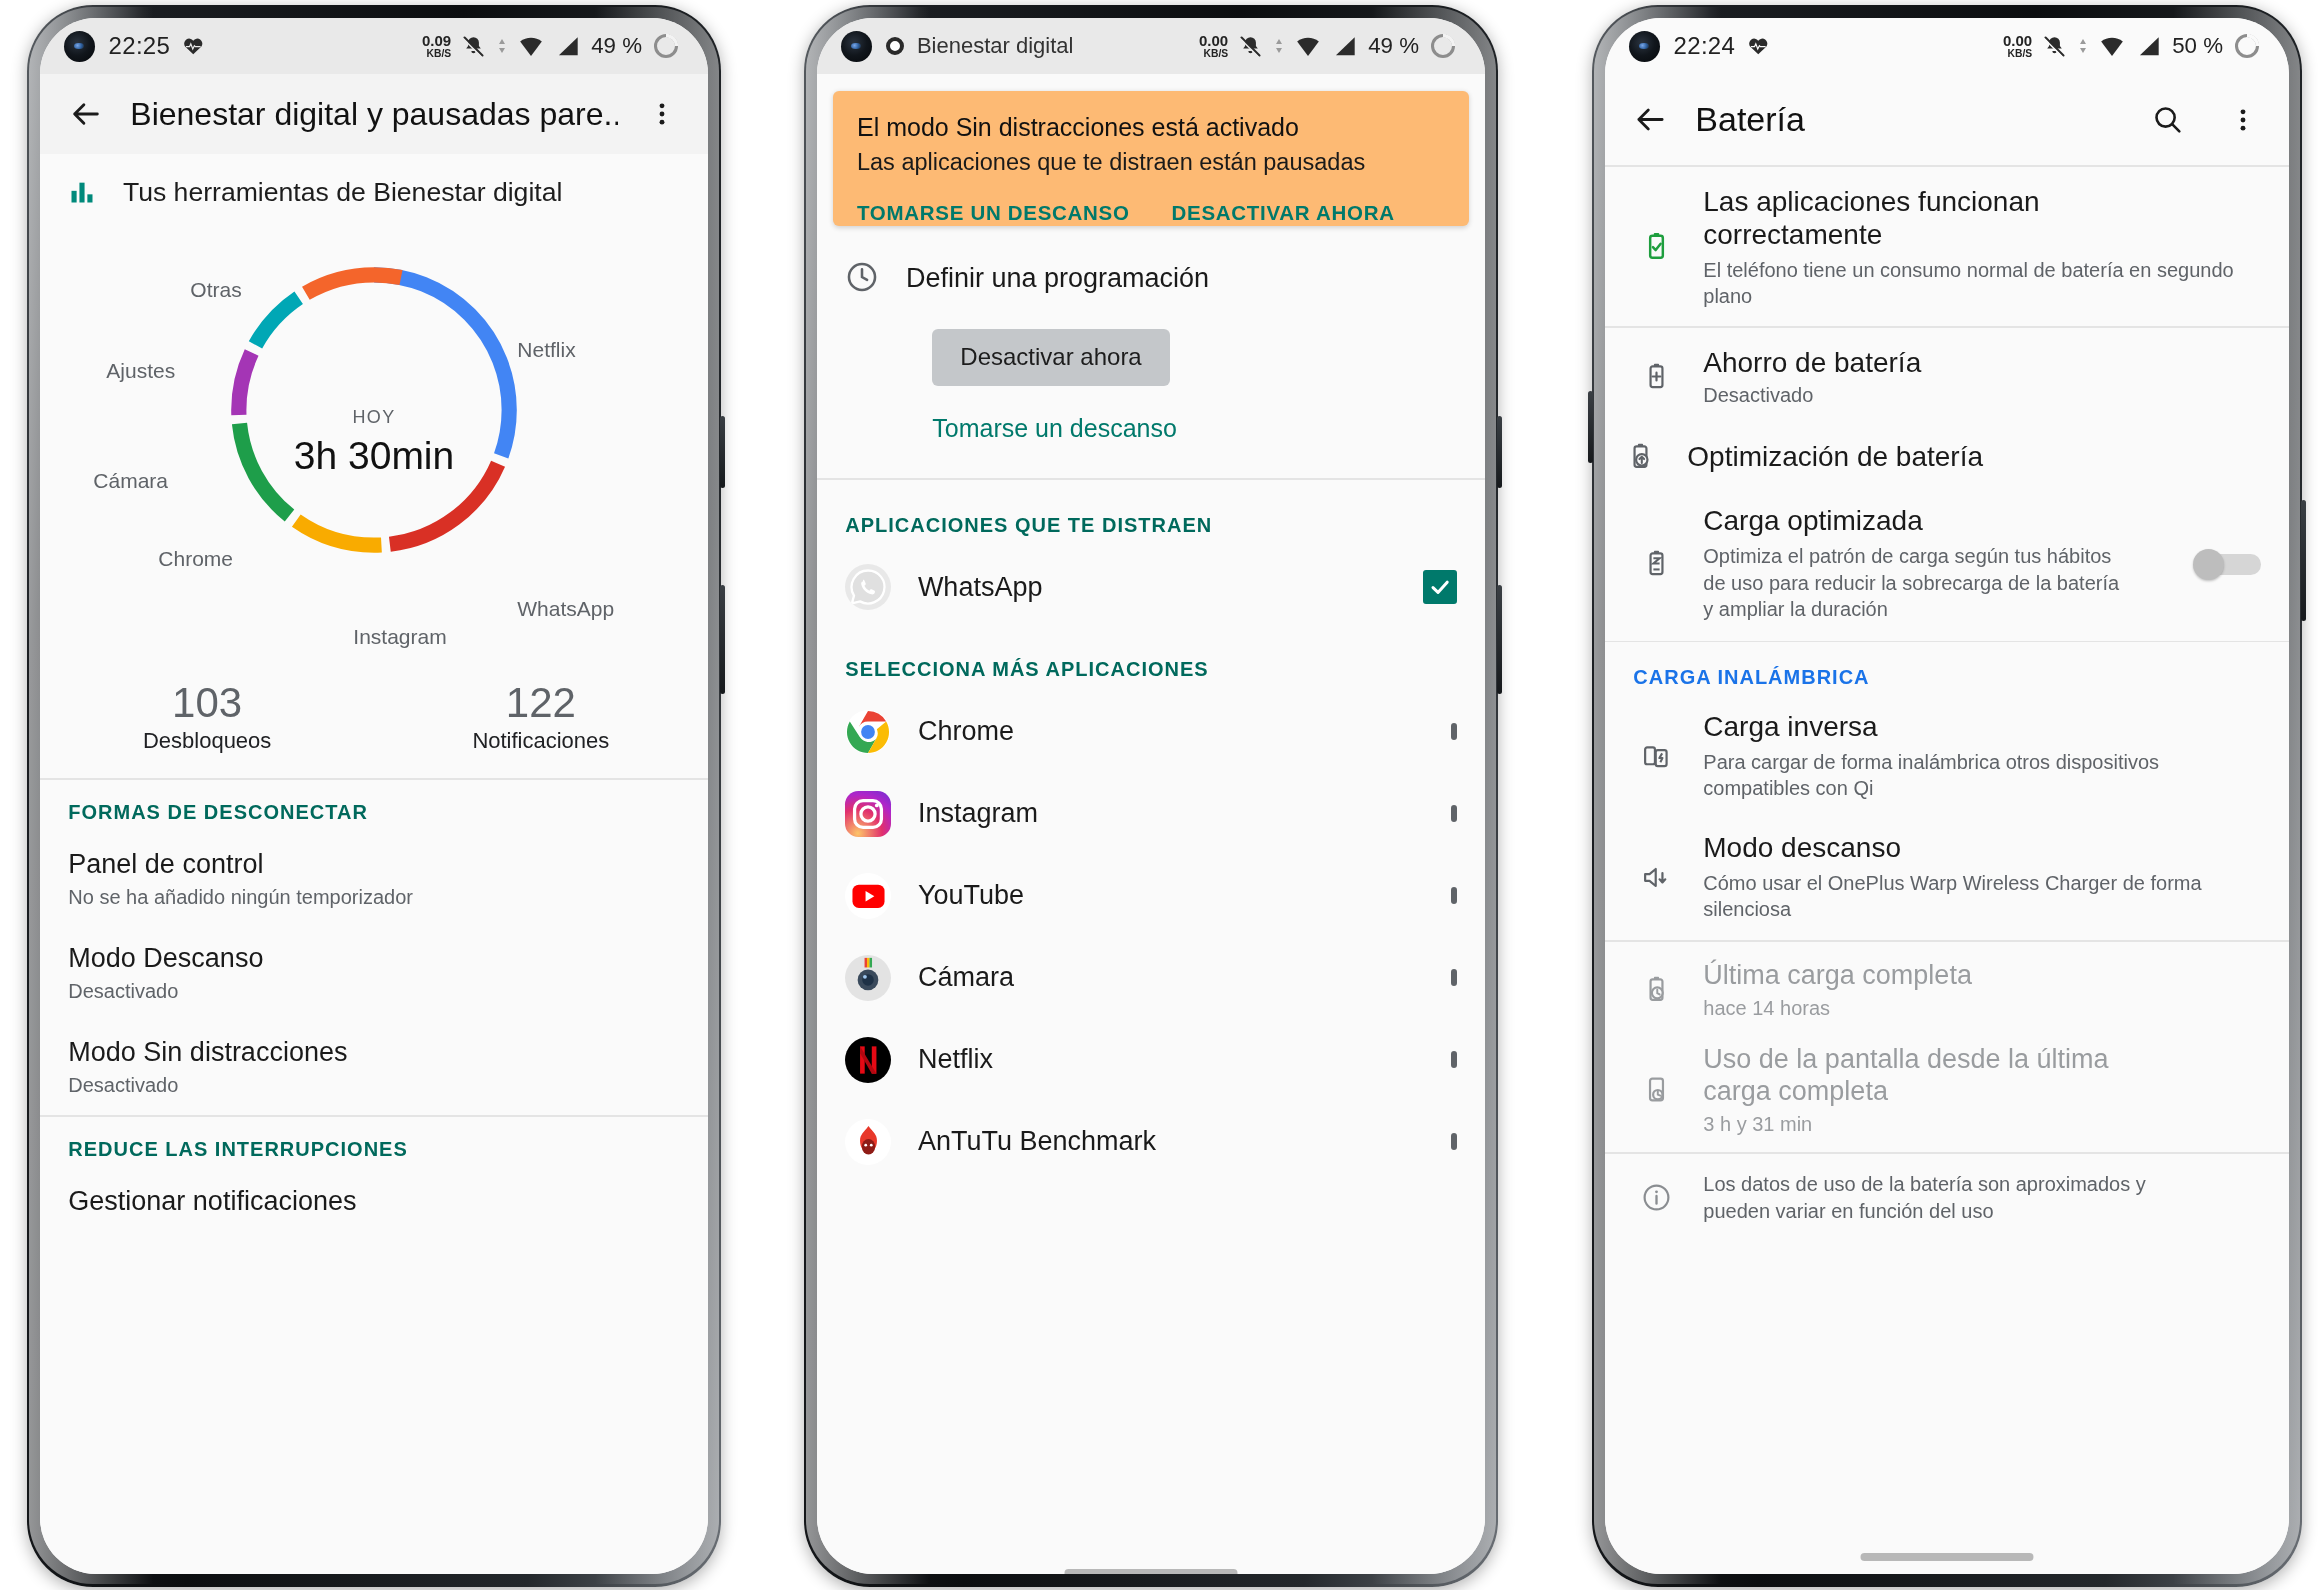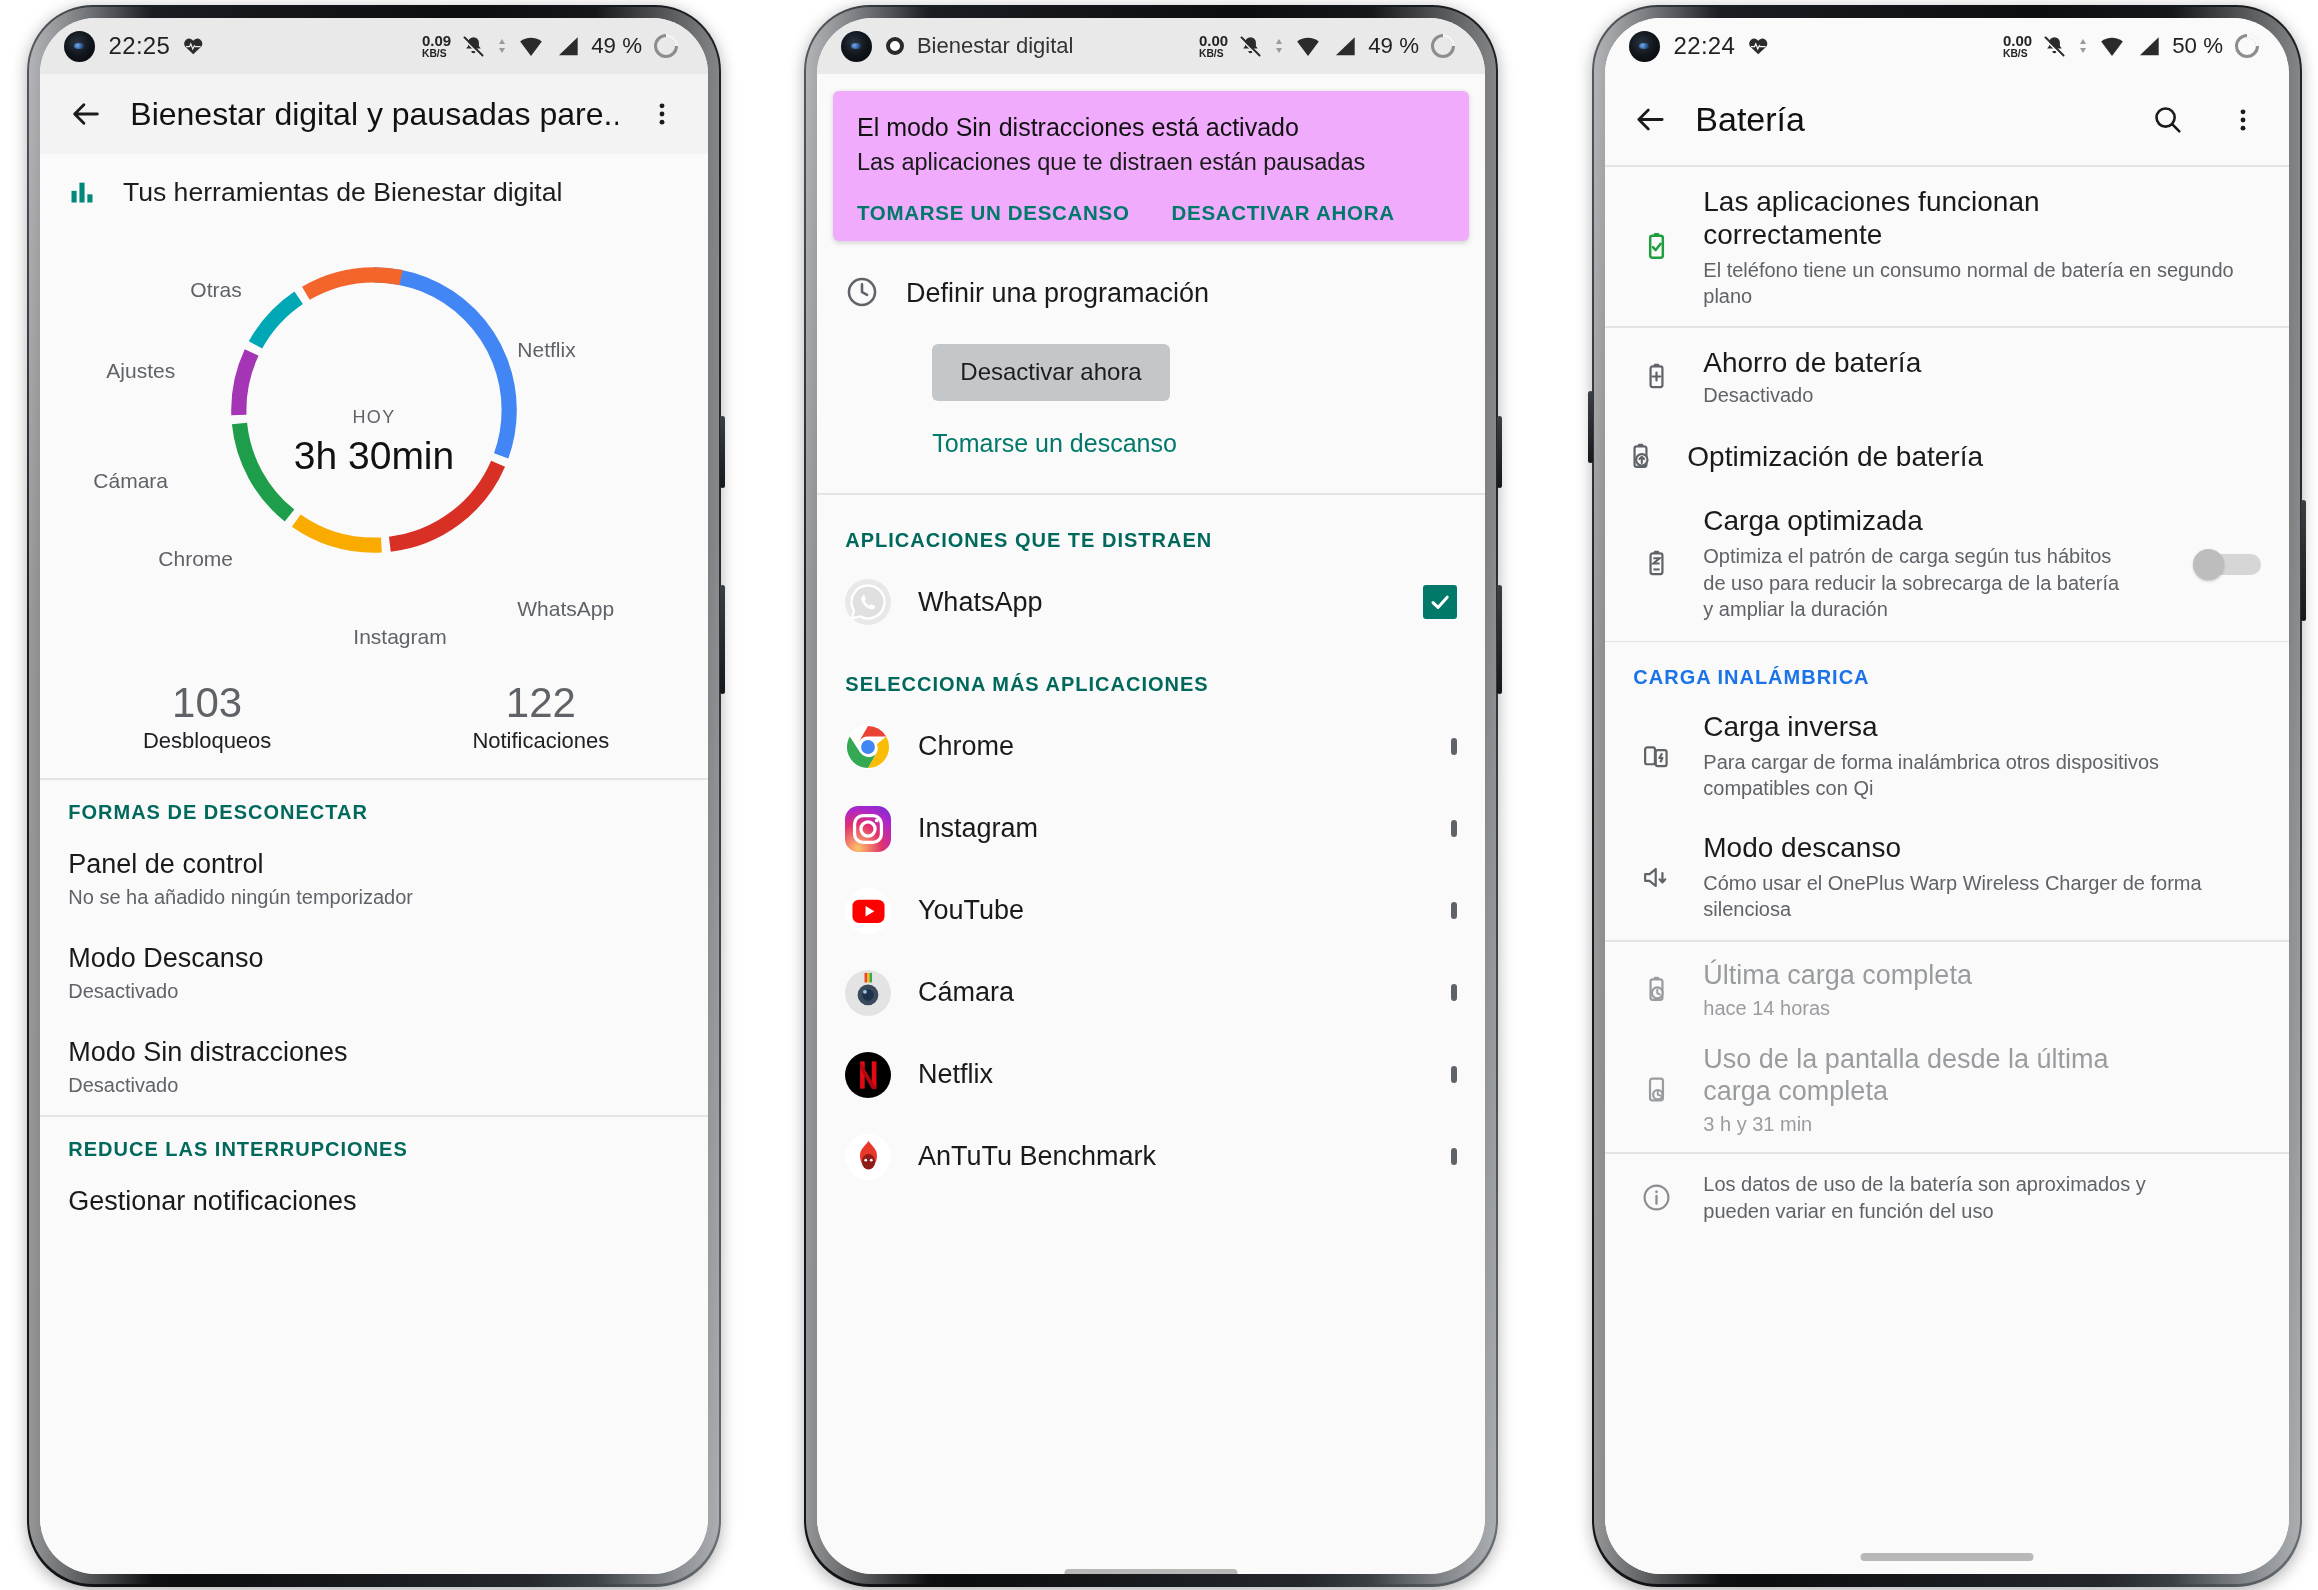--- a/index.html
+++ b/index.html
@@ -63,21 +63,21 @@
   }
   .sb-time { font-size: 24px; color:#222; letter-spacing:0.3px; }
   .sb-appicon {
     width:18px;height:18px;border-radius:50%;
     border:4.2px solid #2a2a2a; background:#fff;
     flex:0 0 auto;
   }
   .sb-appname { font-size:22px; color:#333; }
   .sb-heart { font-size:18px; color:#2b2b2b; line-height:1; }
   .sb-right { margin-left:auto; display:flex; align-items:center; gap:9.7px; }
-  .sb-kb { display:flex; flex-direction:column; align-items:flex-start; line-height:1; }
+  .sb-kb { display:flex; flex-direction:column; align-items:flex-end; line-height:1; }
   .sb-kb .n { font-size:15px; font-weight:bold; color:#232323; }
   .sb-kb .u { font-size:10.3px; font-weight:bold; color:#232323; margin-top:1.2px;}
   .sb-pct { font-size:22.3px; color:#222; }
 
   
   .ic { display:block; }
 
   
   .appbar {
     height: 80px; display:flex; align-items:center;
@@ -127,23 +127,23 @@
   }
 
   
   .stats { display:flex; padding: 6px 0 24px 0; }
   .stat { flex:1; text-align:center; }
   .stat .n { font-size:42px; color:#5f6368; font-weight:300; }
   .stat .l { font-size:22px; color:#202124; margin-top:1.2px; }
 
   
   .card {
-    margin: 17px 15.7px 0 15.7px; background:#f0abfc; border-radius:6px;
+    margin: 17px 15.7px 0 15.7px; background:#fdba74; border-radius:6px;
     box-shadow:0 1.2px 5.4px rgba(0,0,0,.16);
-    padding: 22px 24px 16px 24px;
+    padding: 22px 24px 1px 24px;
   }
   .card .ttl { font-size:25px; color:#111; }
   .card .sub { font-size:23.5px; color:#1a1a1a; margin-top:7.2px; }
   .card .acts { display:flex; gap:42px; margin-top:25px; }
   .card .acts .a {
     font-size:20.5px; font-weight:bold; letter-spacing:0.7px; color:#00796b;
   }
 
   
   .icon-row { display:flex; align-items:center; gap:26.6px; padding: 20.5px 28px; }

